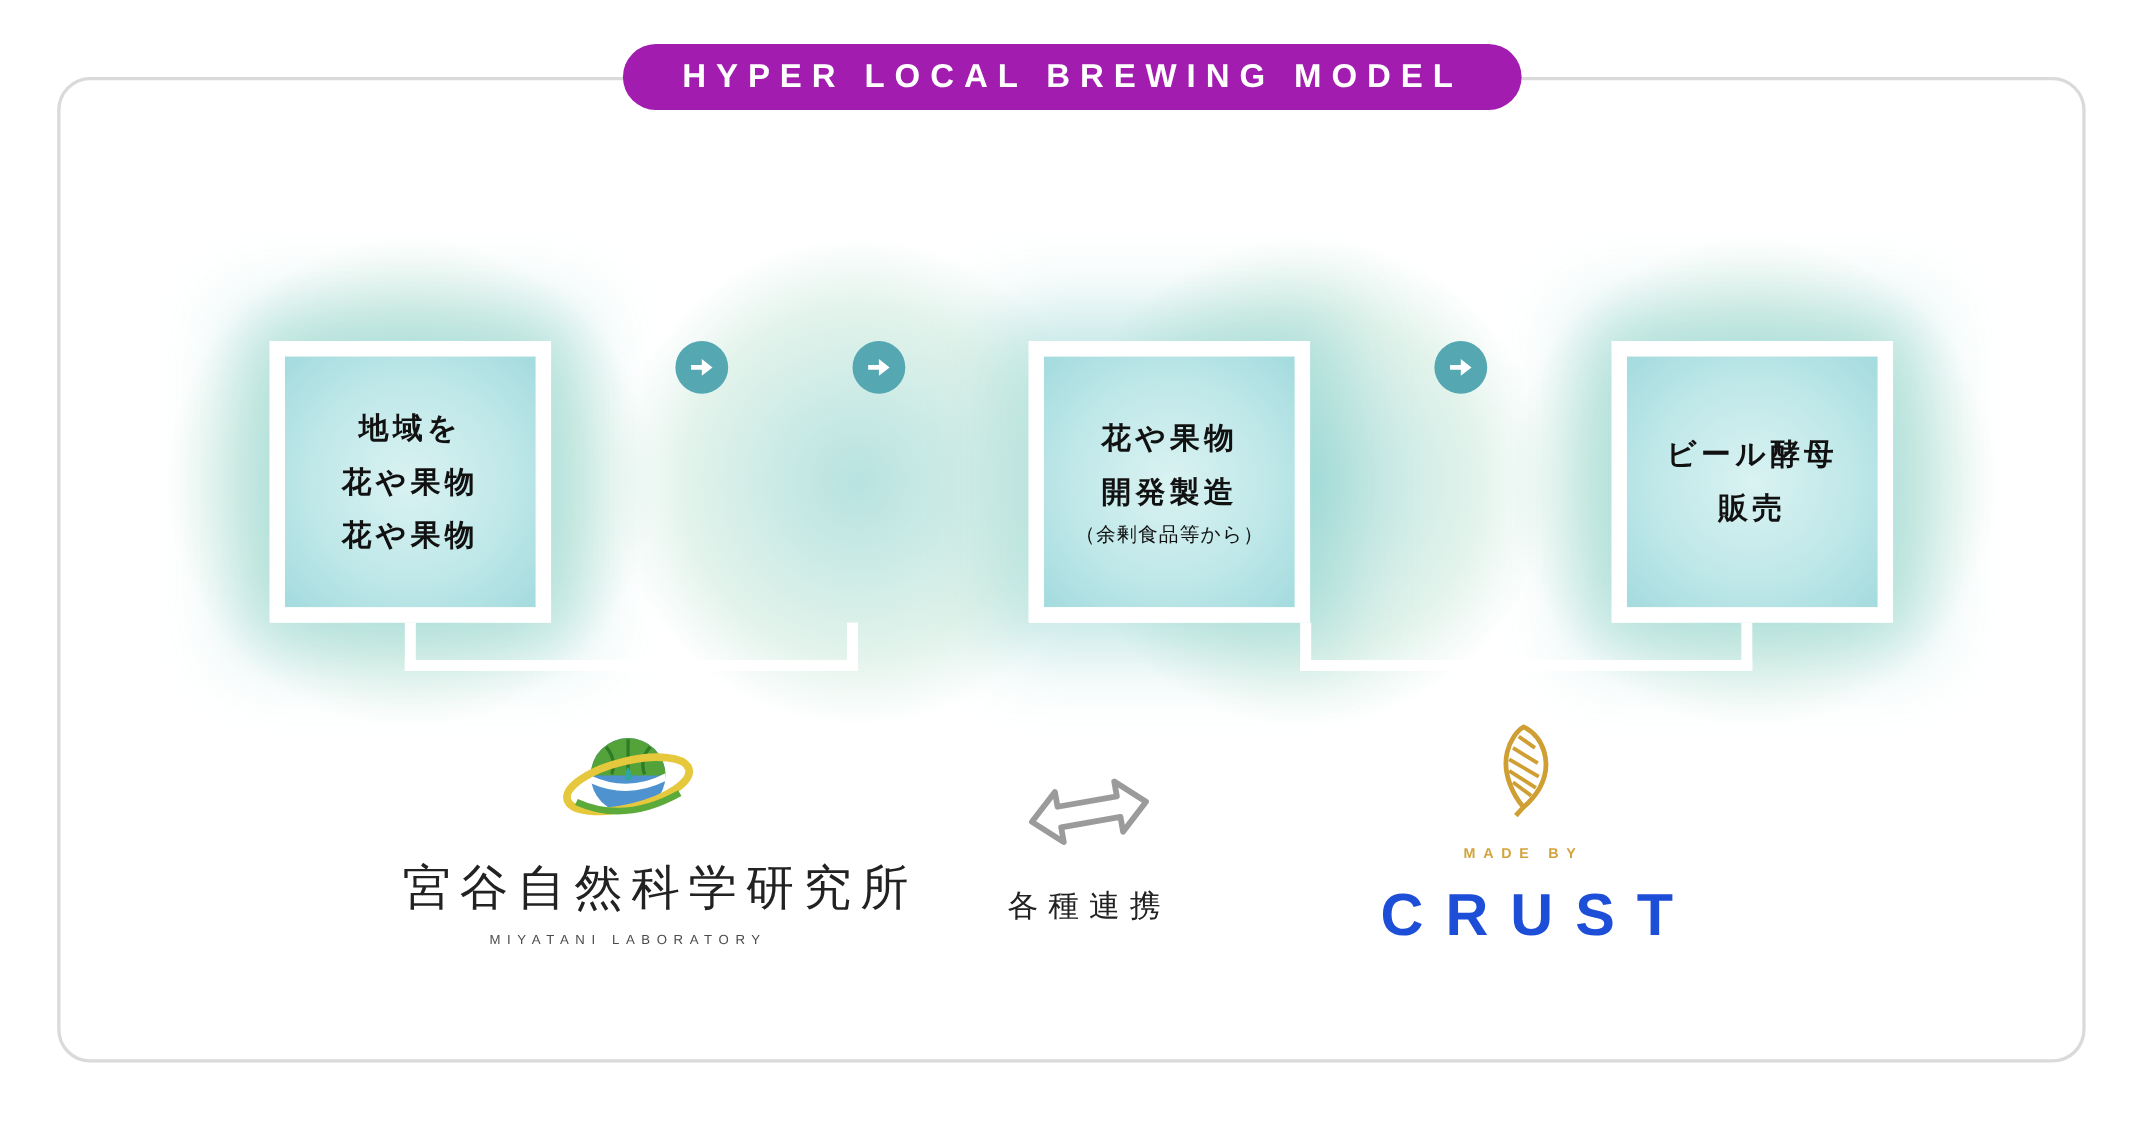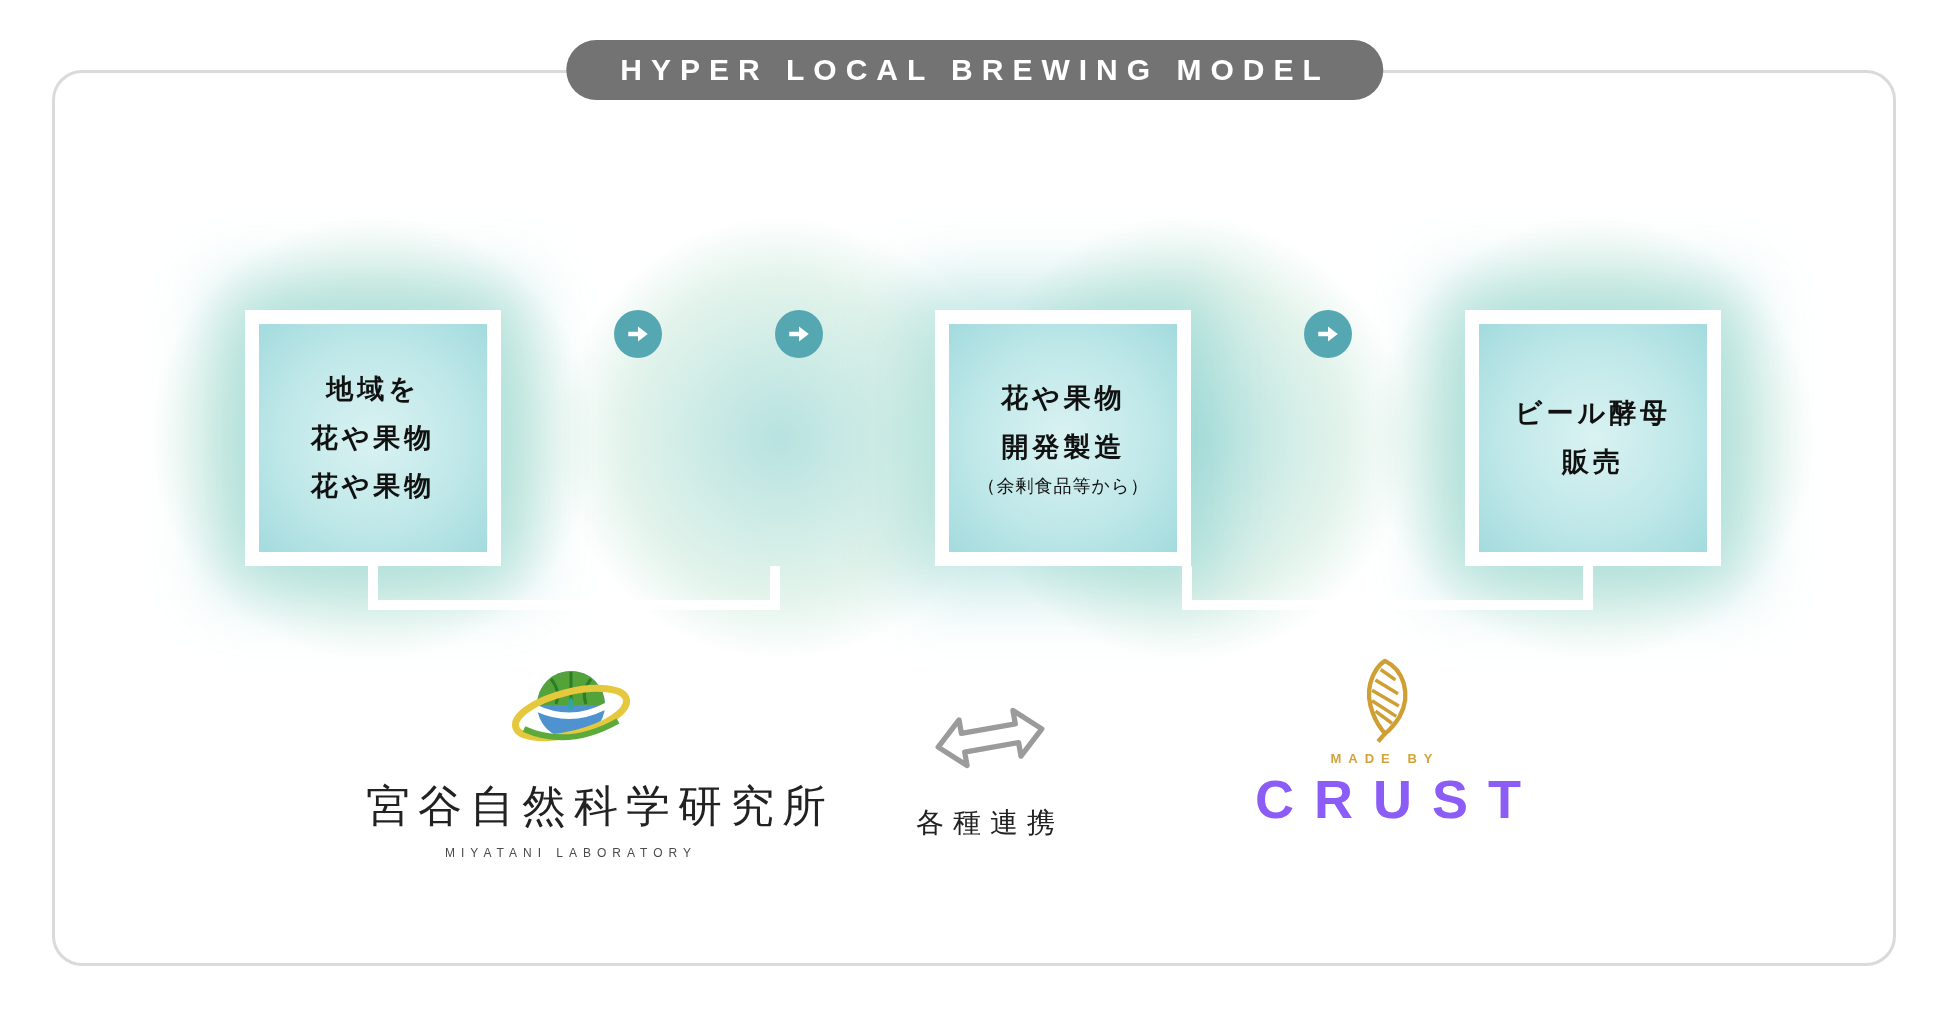--- a/index.html
+++ b/index.html
@@ -3,21 +3,21 @@
 <meta charset="utf-8">
 <style>
   * { margin:0; padding:0; box-sizing:border-box; }
   html,body { width:1950px; height:1025px; background:#ffffff;
     font-family:"Liberation Sans","DejaVu Sans",sans-serif; position:relative; overflow:hidden; }
 
   .card { position:absolute; left:52px; top:70px; width:1844px; height:896px;
     background:#fff; border:3px solid #dadada; border-radius:30px; z-index:1; }
 
   .title-pill { position:absolute; top:40px; left:50%; transform:translateX(-50%);
-    background:#737373; color:#fff; font-weight:bold; font-size:30px; letter-spacing:9px;
+    background:#a21caf; color:#fff; font-weight:bold; font-size:30px; letter-spacing:9px;
     padding:13px 54px; border-radius:999px; white-space:nowrap; z-index:6; }
 
   .glow-band { position:absolute; left:95px; top:140px; width:1776px; height:640px; z-index:1;
     background-image:
       radial-gradient(circle 300px at 278px 298px, rgba(124,203,199,0.55) 0%, rgba(150,212,184,0.28) 52%, rgba(150,212,184,0) 74%),
       radial-gradient(circle 300px at 685px 298px, rgba(124,203,199,0.55) 0%, rgba(150,212,184,0.28) 52%, rgba(150,212,184,0) 74%),
       radial-gradient(circle 300px at 1092px 298px, rgba(124,203,199,0.55) 0%, rgba(150,212,184,0.28) 52%, rgba(150,212,184,0) 74%),
       radial-gradient(circle 300px at 1498px 298px, rgba(124,203,199,0.55) 0%, rgba(150,212,184,0.28) 52%, rgba(150,212,184,0) 74%); }
 
   .flow-row { position:absolute; left:245px; top:310px; width:1476px; height:256px;
@@ -37,26 +37,26 @@
   .bracket { position:absolute; top:566px; height:44px;
     border-left:10px solid #fff; border-right:10px solid #fff; border-bottom:10px solid #fff; z-index:3; }
   .bracket-1 { left:368px; width:412px; }
   .bracket-2 { left:1182px; width:411px; }
 
   .lab-block { position:absolute; left:366px; top:655px; width:410px; text-align:center; z-index:4; }
   .lab-name { font-family:"Liberation Serif","DejaVu Serif",serif; font-size:44px; letter-spacing:8px;
     color:#222; margin-top:8px; white-space:nowrap; }
   .lab-sub { font-size:12px; letter-spacing:6px; color:#4a4a4a; margin-top:10px; white-space:nowrap; }
 
-  .collab-block { position:absolute; left:880px; top:698px; width:220px; text-align:center; z-index:4; }
+  .collab-block { position:absolute; left:880px; top:698px; width:220px; text-align:center; z-index:4;font-family:Liberation Mono, monospace; }
   .collab-label { font-size:28px; letter-spacing:9px; color:#222; margin-top:22px; white-space:nowrap; }
 
   .crust-block { position:absolute; left:1235px; top:655px; width:300px; text-align:center; z-index:4; }
-  .crust-madeby { font-size:13px; font-weight:bold; letter-spacing:7px; color:#d2a43b; margin-top:4px; }
-  .crust-name { font-size:54px; font-weight:bold; letter-spacing:20px; color:#8b5cf6; margin-top:2px;
+  .crust-madeby { font-size:13px; font-weight:bold; letter-spacing:7px; color:#d2a43b; margin-top:20px; }
+  .crust-name { font-size:54px; font-weight:bold; letter-spacing:20px; color:#1d4ed8; margin-top:18px;
     text-indent:20px; white-space:nowrap; }
 </style>
 </head>
 <body>
 
 <div class="card"></div>
 
 <div class="title-pill">HYPER LOCAL BREWING MODEL</div>
 
 <div class="glow-band"></div>

